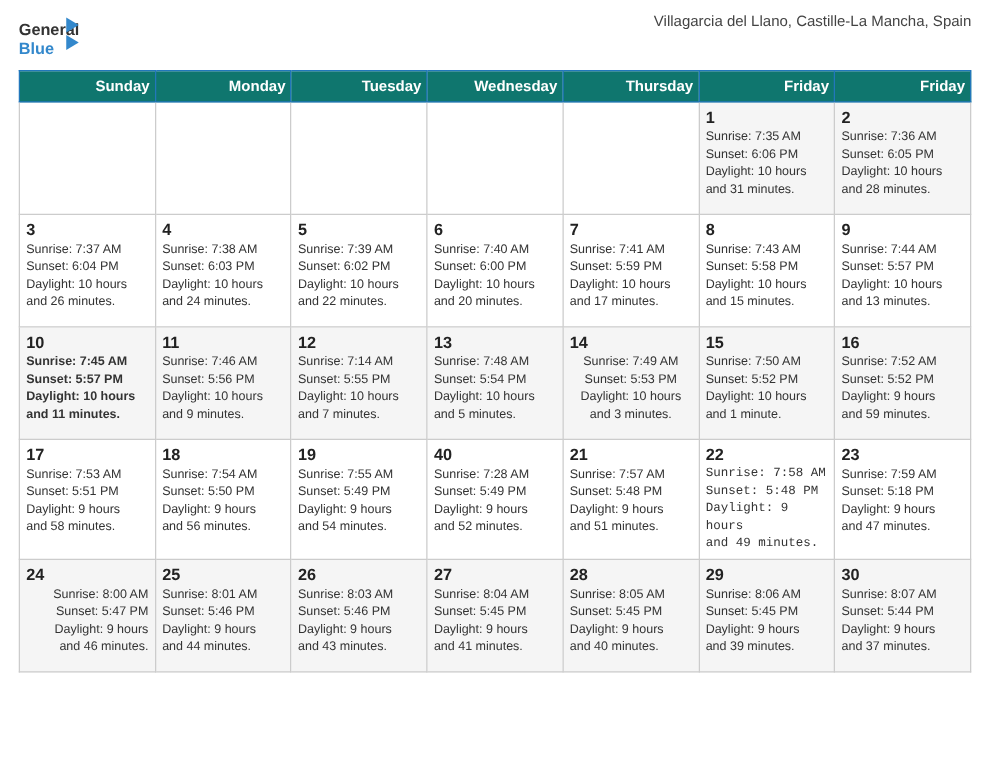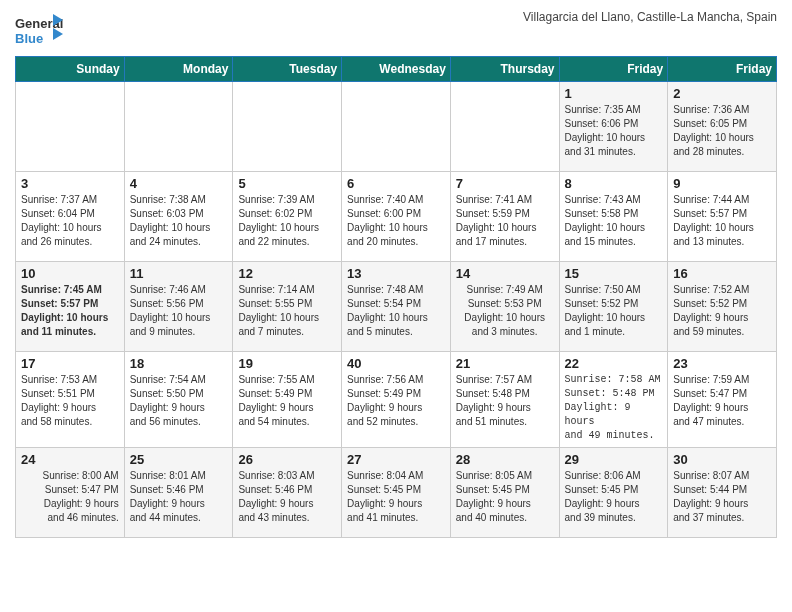--- a/index.html
+++ b/index.html
@@ -246,21 +246,21 @@
           </td>
           <td>
             <div class="day-num">19</div>
             <div class="cell-info" style="white-space: pre-line;">Sunrise: 7:55 AM
 Sunset: 5:49 PM
 Daylight: 9 hours
 and 54 minutes.</div>
           </td>
           <td>
             <div class="day-num">40</div>
-            <div class="cell-info" style="white-space: pre-line;">Sunrise: 7:56 AM
+            <div class="cell-info" style="white-space: pre-line;">Sunrise: 7:28 AM
 Sunset: 5:49 PM
 Daylight: 9 hours
 and 52 minutes.</div>
           </td>
           <td>
             <div class="day-num">21</div>
             <div class="cell-info" style="white-space: pre-line;">Sunrise: 7:57 AM
 Sunset: 5:48 PM
 Daylight: 9 hours
 and 51 minutes.</div>
@@ -268,21 +268,21 @@
           <td>
             <div class="day-num">22</div>
             <div class="cell-info" style="white-space: pre-line; font-family: Liberation Mono, monospace;">Sunrise: 7:58 AM
 Sunset: 5:48 PM
 Daylight: 9 hours
 and 49 minutes.</div>
           </td>
           <td>
             <div class="day-num">23</div>
             <div class="cell-info" style="white-space: pre-line;">Sunrise: 7:59 AM
-Sunset: 5:47 PM
+Sunset: 5:18 PM
 Daylight: 9 hours
 and 47 minutes.</div>
           </td>
         </tr>
         <tr>
           <td>
             <div class="day-num">24</div>
             <div class="cell-info" style="white-space: pre-line; text-align: right;">Sunrise: 8:00 AM
 Sunset: 5:47 PM
 Daylight: 9 hours

